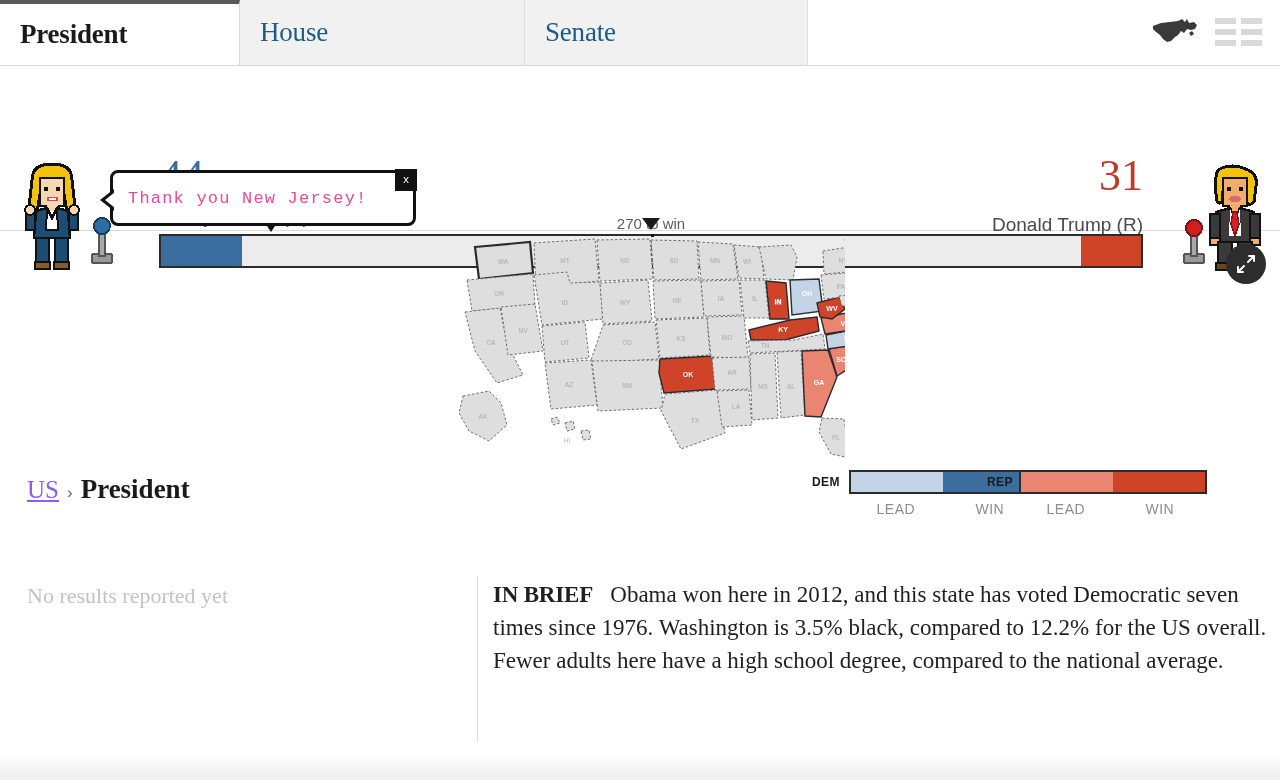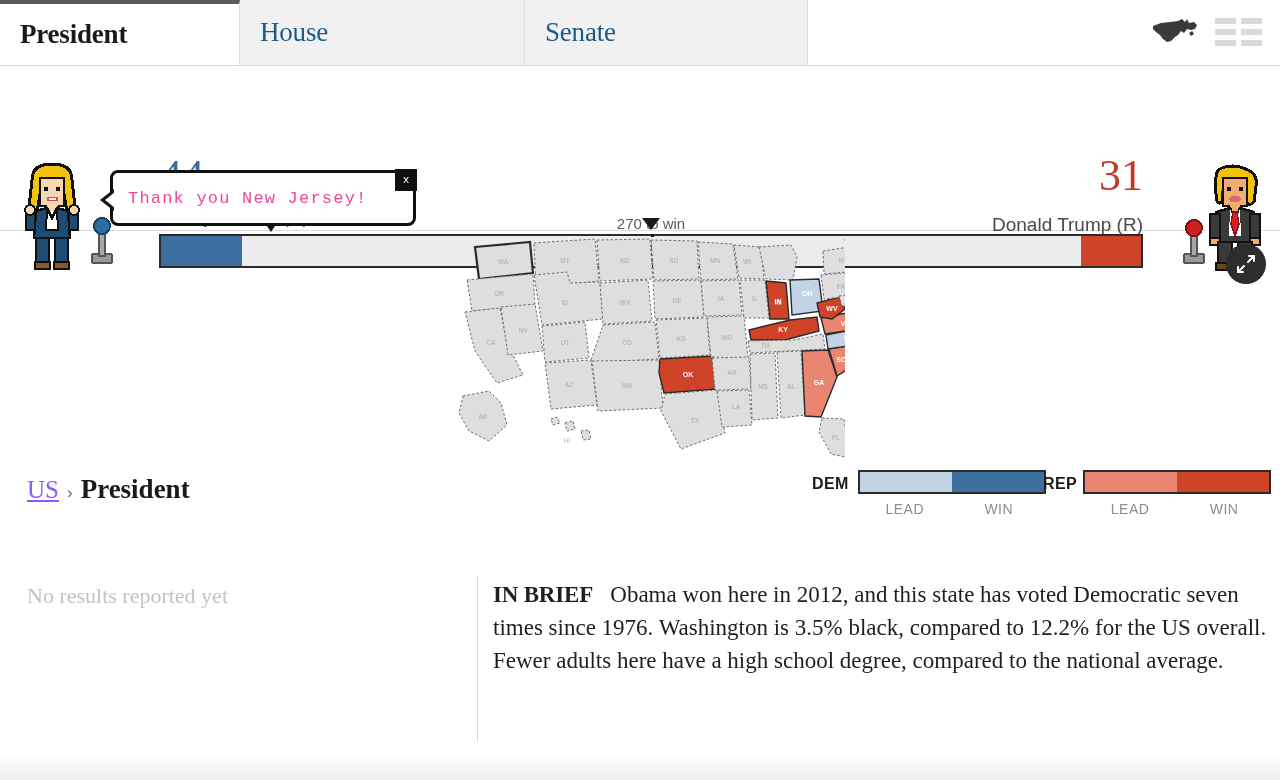--- a/index.html
+++ b/index.html
@@ -222,23 +222,23 @@
   }
 
   .legend-group {
     position: absolute;
     top: 4px;
     display: flex;
     align-items: flex-start;
     gap: 9px;
   }
   .legend-dem { left: 812px; }
-  .legend-rep { left: 1043px; gap: 6px; }
+  .legend-rep { left: 987px; gap: 6px; }
   .legend-tag {
-    font-size: 16px;
+    font-size: 12px;
     font-weight: bold;
     color: #1a1a1a;
     letter-spacing: 0.4px;
     padding-top: 5px;
   }
   .legend-tag.rep { color: #1a1a1a; }
   .legend-swatches {
     display: flex;
     border: 2px solid #2b2b2b;
     width: 188px; height: 24px;

